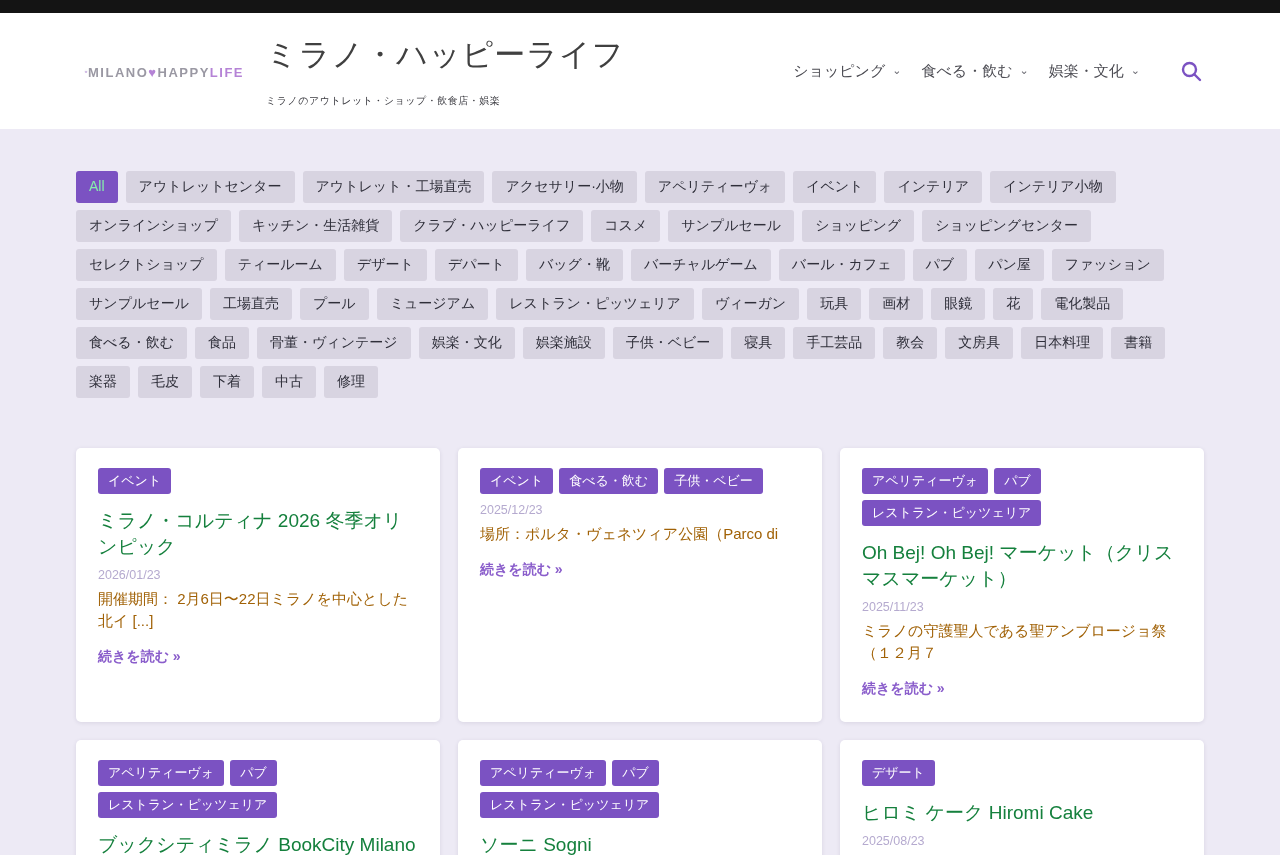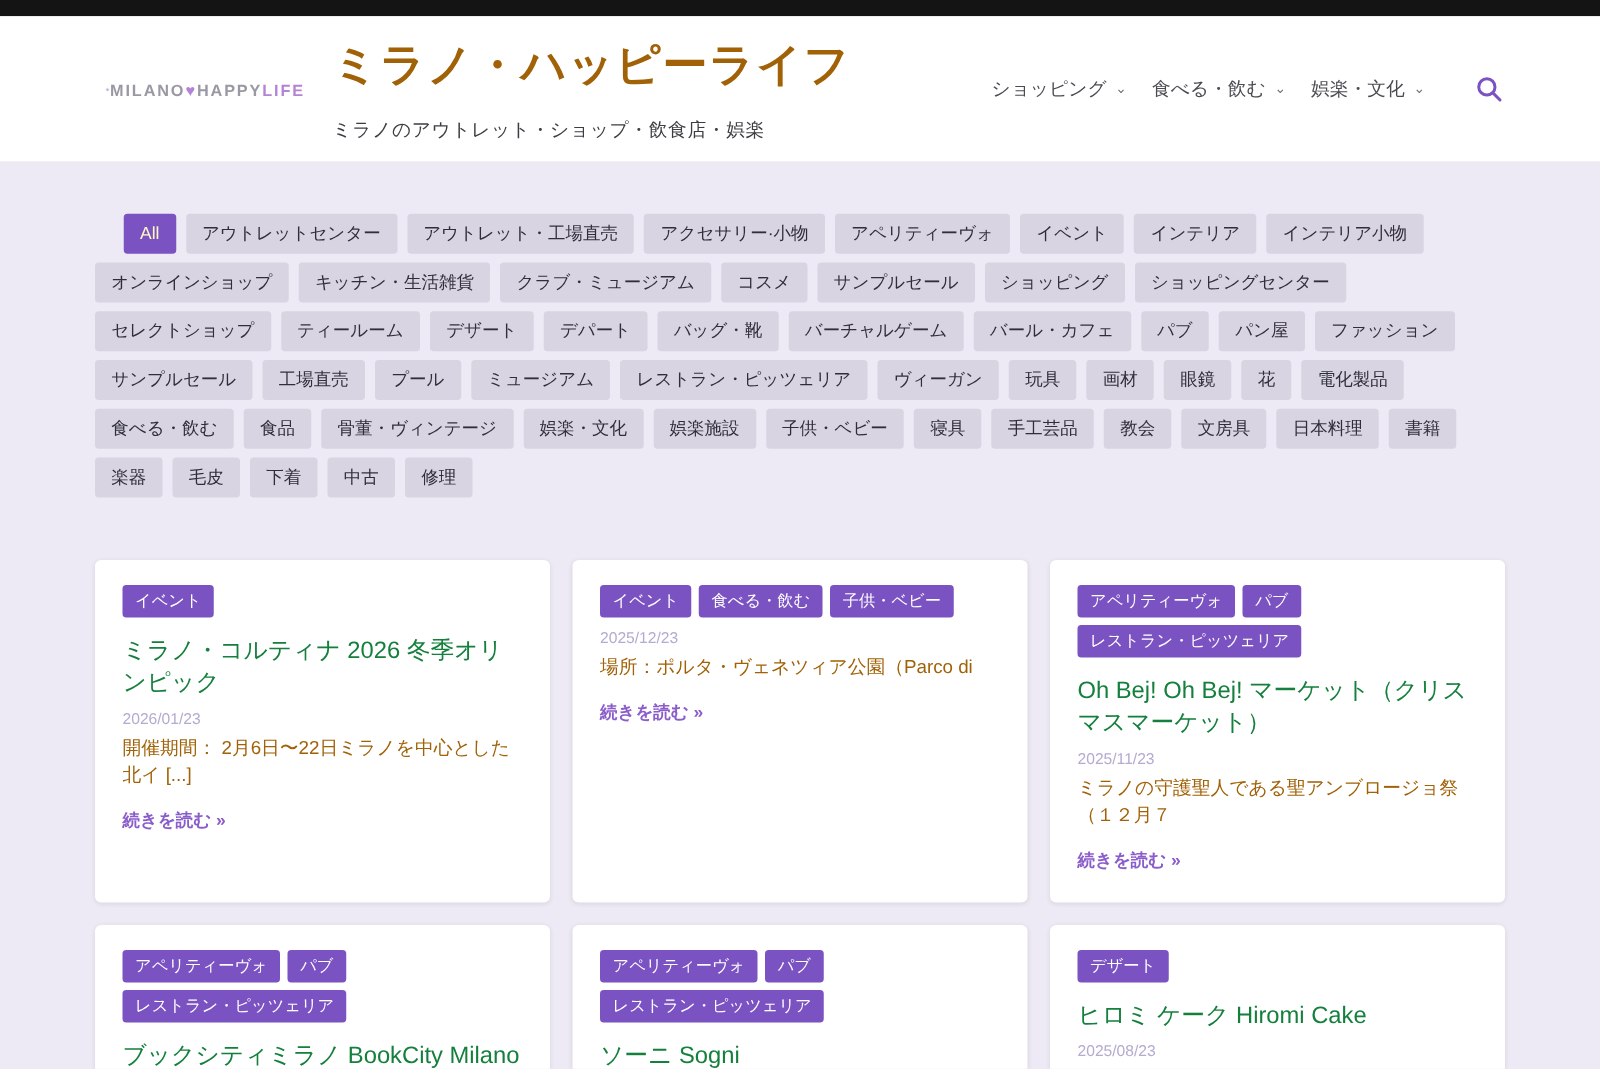--- a/index.html
+++ b/index.html
@@ -14,37 +14,37 @@
 
   
   .site-header {
     height: 116px; background: #fff;
     display: flex; align-items: center;
     padding: 0 78px 0 84px;
   }
   .logo { width: 160px; display: flex; flex-direction: row; align-items: center; margin-right: 22px; cursor: pointer; }
   .logo-text { font-size: 13px; font-weight: bold; letter-spacing: 1.5px; white-space: nowrap; margin-top: 2px; color: var(--logo-gray, #9a98a3); }
   .logo-text .lg-purple { color: var(--logo-purple, #b583d6); }
-  .title-block h1 { font-size: 36px; font-weight: 700; color: #a16207; letter-spacing: 1px; cursor: pointer; }
-  .title-block p { font-size: 15px; color: #3c3c42; margin-top: 18px; letter-spacing: .5px; }
+  .title-block h1 { font-size: 31px; font-weight: 400; color: #404040; letter-spacing: 1px; cursor: pointer; }
+  .title-block p { font-size: 10px; color: #3c3c42; margin-top: 18px; letter-spacing: .5px; }
   .main-nav { margin-left: auto; display: flex; align-items: center; gap: 20px; }
   .nav-item { font-size: 15px; color: #4b4b52; cursor: pointer; text-decoration: none; white-space: nowrap; }
   .nav-item .chevron { font-size: 11px; color: #6a6a72; margin-left: 7px; vertical-align: 2px; }
   .search-btn { margin-left: 40px; background: none; border: none; cursor: pointer; color: var(--accent, #7b52c2); display: flex; align-items: center; }
 
   
   .container { width: 1128px; margin: 0 auto; padding-top: 42px; }
 
   .filter-list { display: flex; flex-wrap: wrap; gap: 7px 8px; }
   .filter-chip {
     background: var(--filter-bg, #d8d4e1); color: #2f2f3a;
     font-size: 14px; padding: 7px 13px; border-radius: 3px;
     cursor: pointer; text-decoration: none; white-space: nowrap;
   }
-  .filter-chip.active { background: var(--accent, #7b52c2); color: #fef9c3; margin-left: 23px; }
+  .filter-chip.active { background: var(--accent, #7b52c2); color: #86efac; }
 
   .post-grid { display: grid; grid-template-columns: repeat(3, 1fr); gap: 18px; margin-top: 50px; }
   .post-card {
     background: #fff; border-radius: 5px;
     padding: 20px 22px 24px;
     box-shadow: 0 1px 4px rgba(40, 30, 70, .10);
     min-height: 232px;
     display: flex; flex-direction: column; align-items: flex-start;
   }
   .card-tags { display: flex; flex-wrap: wrap; gap: 6px; }
@@ -121,21 +121,21 @@
       <a class="filter-chip active">All</a>
       <a class="filter-chip">アウトレットセンター</a>
       <a class="filter-chip">アウトレット・工場直売</a>
       <a class="filter-chip">アクセサリー·小物</a>
       <a class="filter-chip">アペリティーヴォ</a>
       <a class="filter-chip">イベント</a>
       <a class="filter-chip">インテリア</a>
       <a class="filter-chip">インテリア小物</a>
       <a class="filter-chip">オンラインショップ</a>
       <a class="filter-chip">キッチン・生活雑貨</a>
-      <a class="filter-chip">クラブ・ミュージアム</a>
+      <a class="filter-chip">クラブ・ハッピーライフ</a>
       <a class="filter-chip">コスメ</a>
       <a class="filter-chip">サンプルセール</a>
       <a class="filter-chip">ショッピング</a>
       <a class="filter-chip">ショッピングセンター</a>
       <a class="filter-chip">セレクトショップ</a>
       <a class="filter-chip">ティールーム</a>
       <a class="filter-chip">デザート</a>
       <a class="filter-chip">デパート</a>
       <a class="filter-chip">バッグ・靴</a>
       <a class="filter-chip">バーチャルゲーム</a>

